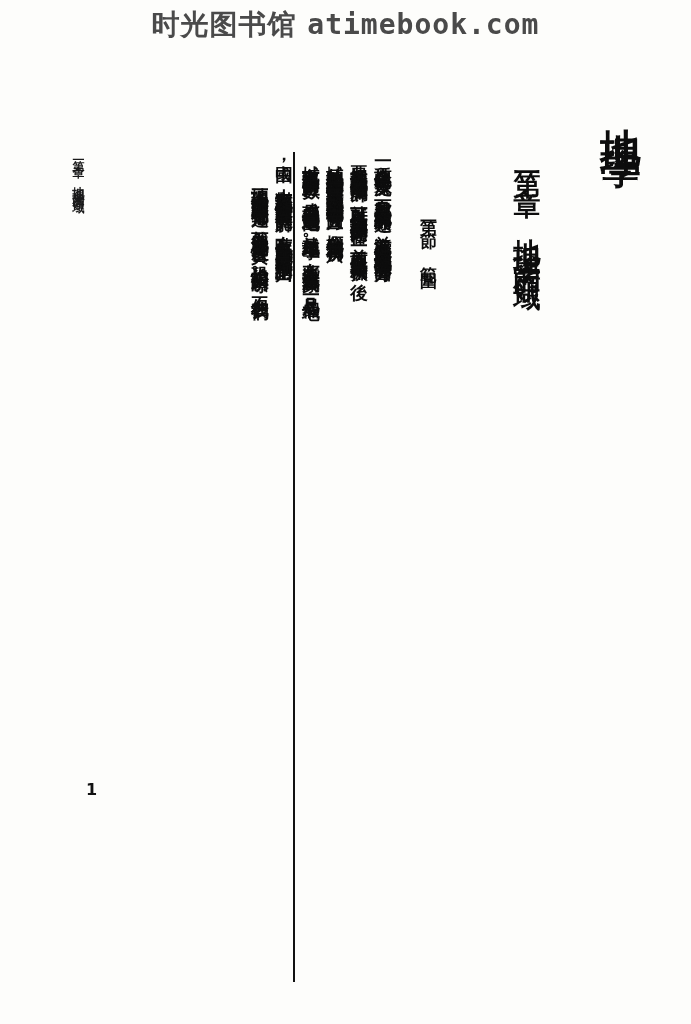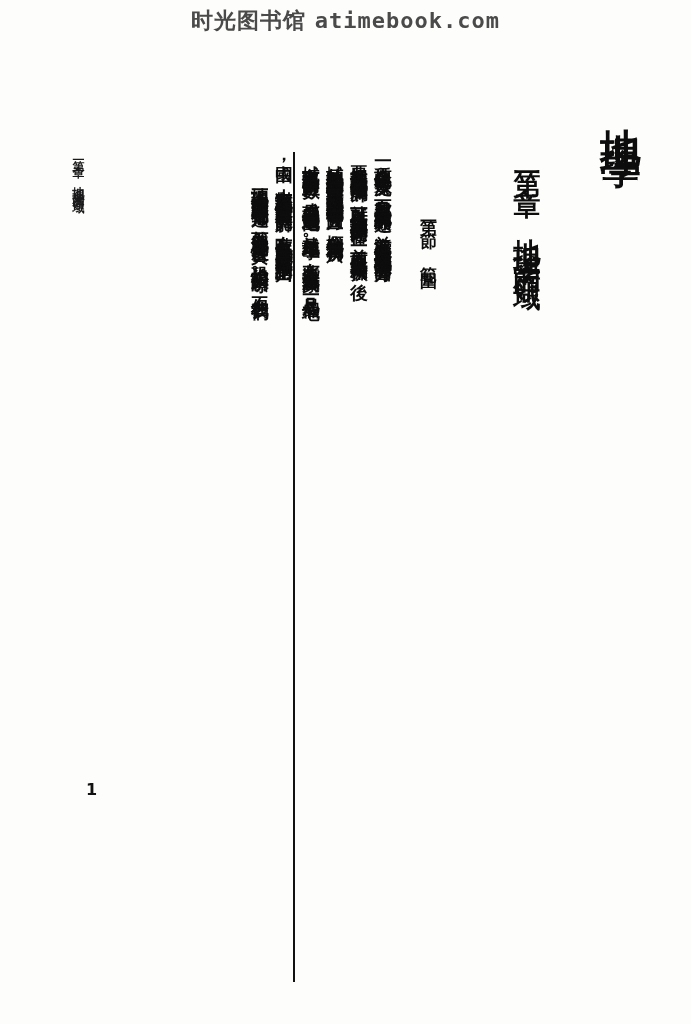--- a/index.html
+++ b/index.html
@@ -19,21 +19,21 @@
     overflow: hidden;
   }
 
   
   #watermark {
     position: absolute;
     top: 6px;
     left: 0;
     width: 691px;
     text-align: center;
-    font-size: 22px;
+    font-size: 28px;
     letter-spacing: 1px;
     color: #4a4a4a;
     font-family: "DejaVu Sans", "Liberation Sans", sans-serif;
     font-weight: 700;
     white-space: nowrap;
   }
   #watermark .wm-cn { font-family: "DejaVu Sans", sans-serif; }
   #watermark .wm-en { font-family: "DejaVu Sans Mono", monospace; font-weight: 700; }
 
   

